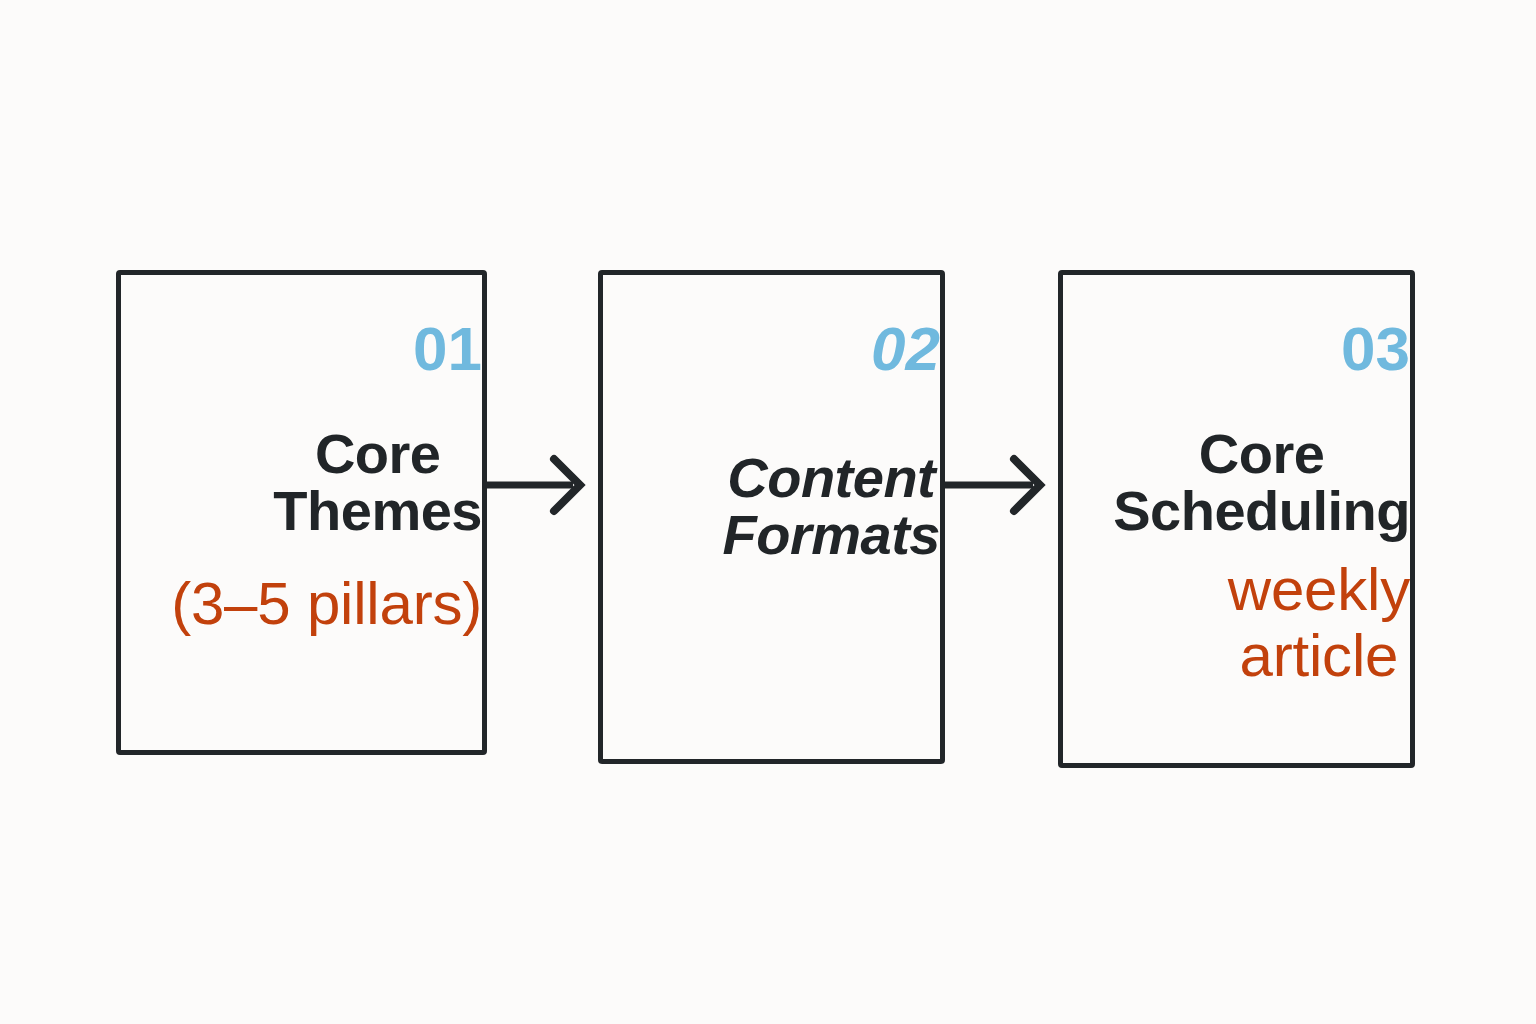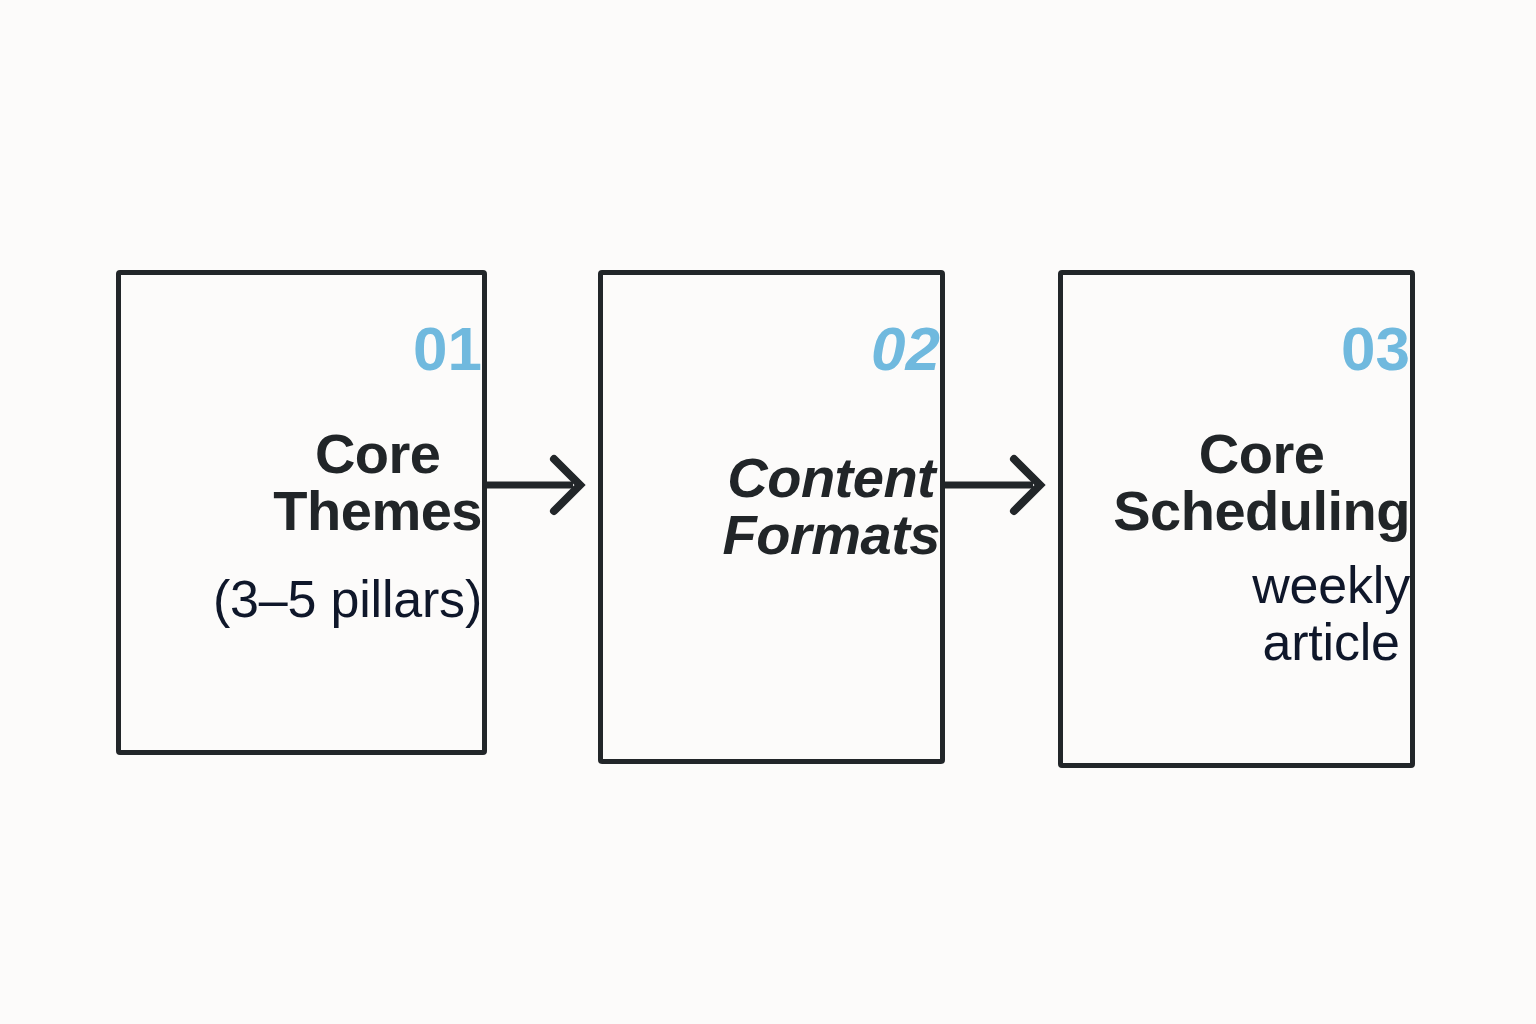--- a/index.html
+++ b/index.html
@@ -50,22 +50,22 @@
   .card-title {
     color: #212528;
     font-size: 56px;
     font-weight: 700;
     line-height: 1.02;
     letter-spacing: -0.5px;
     white-space: pre-line;
   }
 
   .card-sub {
-    color: #0f172a;
-    font-size: 52px;
+    color: #c2410c;
+    font-size: 60px;
     font-weight: 400;
     line-height: 1.09;
     letter-spacing: -0.2px;
     white-space: pre-line;
   }
 
   
   #card-1 .card-number { margin-top: 43px; }
   #card-1 .card-title  { margin-top: 45px; }
   #card-1 .card-sub    { margin-top: 32px; }

